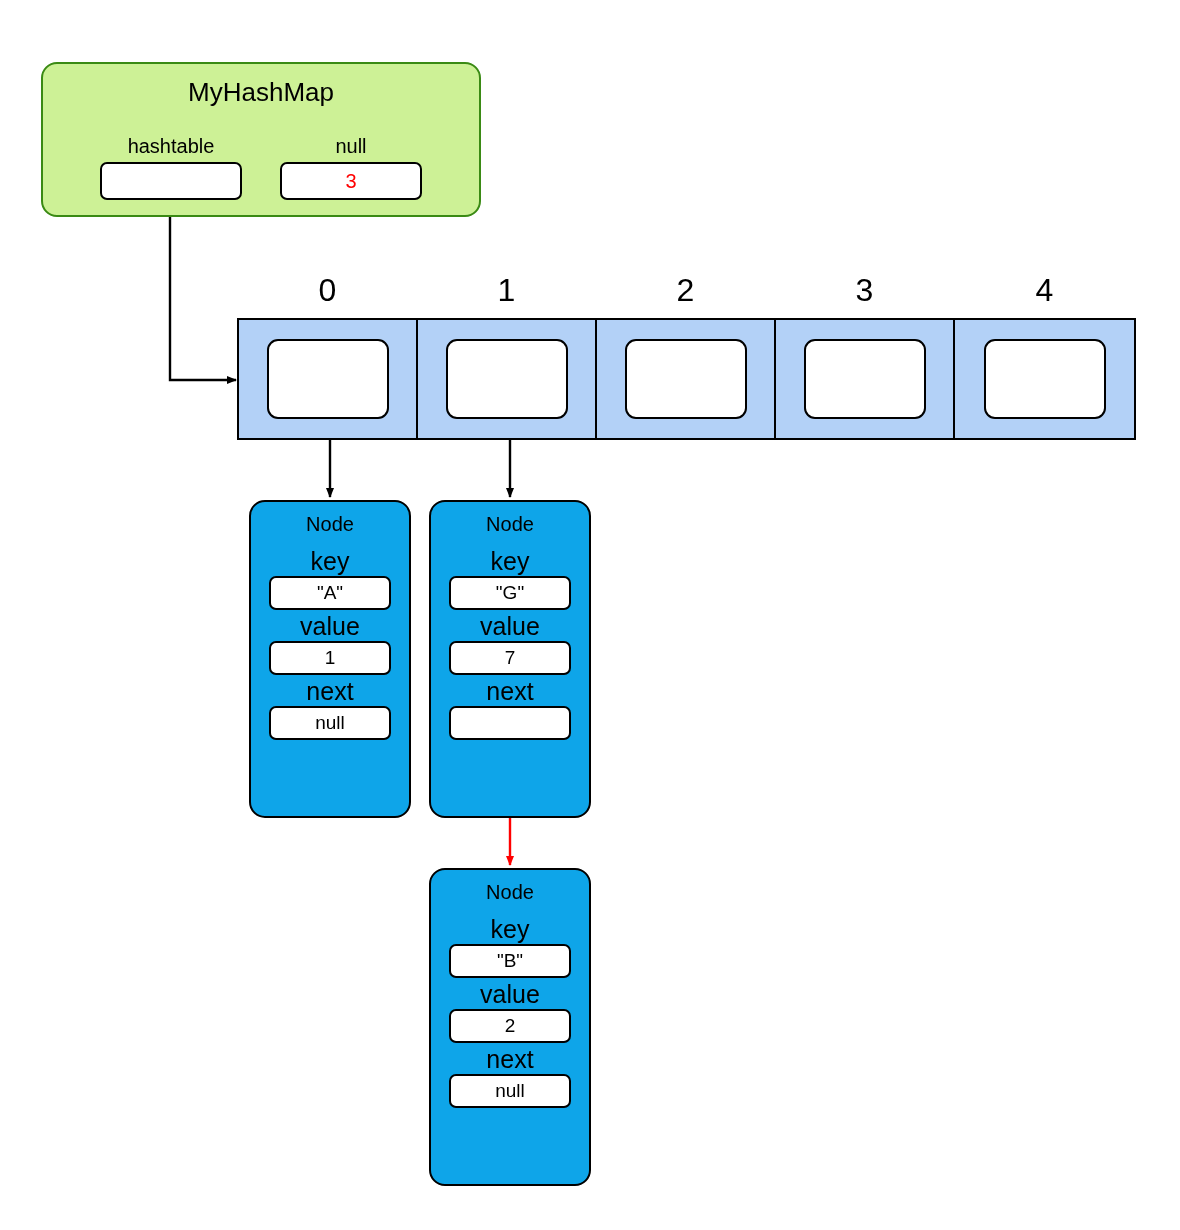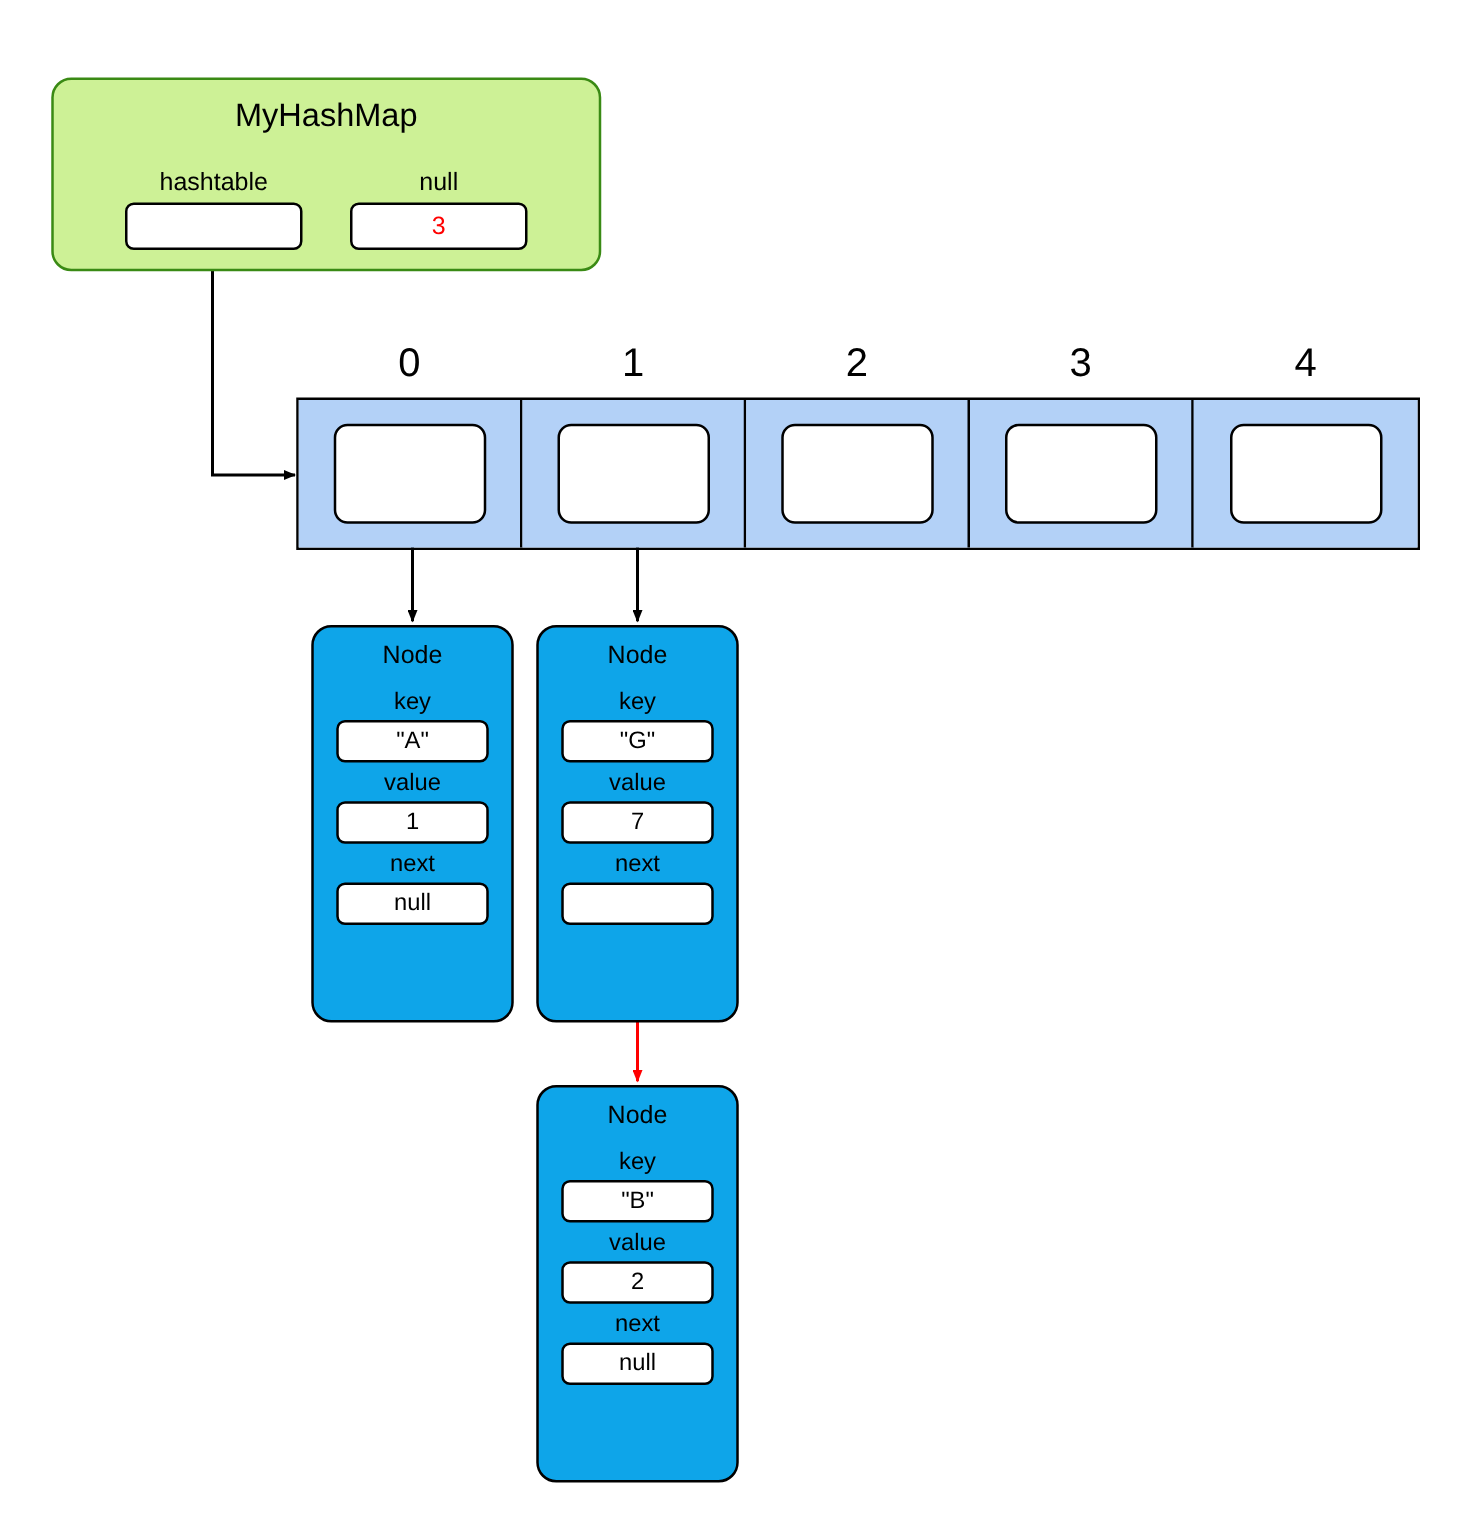--- a/index.html
+++ b/index.html
@@ -126,21 +126,21 @@
     padding-bottom: 16px;
   }
   .node-title {
     text-align: center;
     font-size: 20px;
     line-height: 24px;
     margin-bottom: 14px;
   }
   .node-field { text-align: center; margin-bottom: 5px; }
   .node-field-label {
-    font-size: 19px;
+    font-size: 25px;
     line-height: 23px;
     margin-bottom: 3px;
   }
   .node-field-box {
     width: 122px;
     height: 34px;
     margin: 0 auto;
     background: #ffffff;
     border: 2px solid #000000;
     border-radius: 7px;

